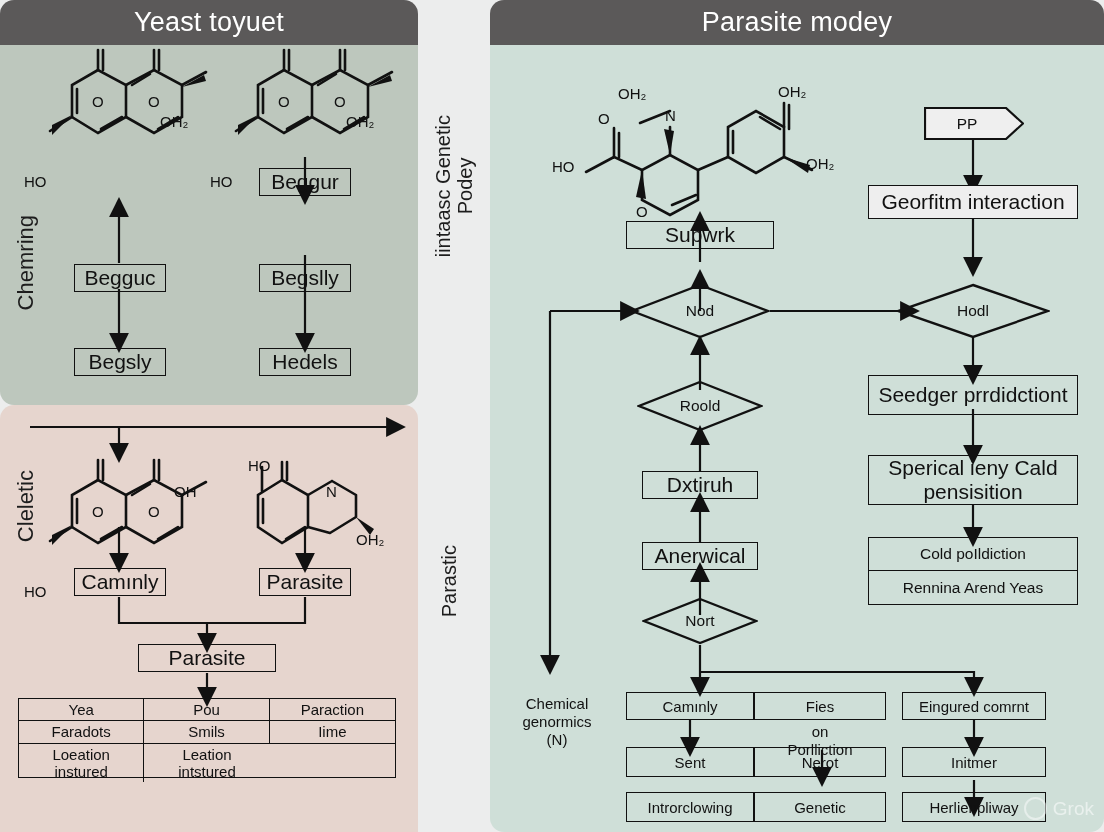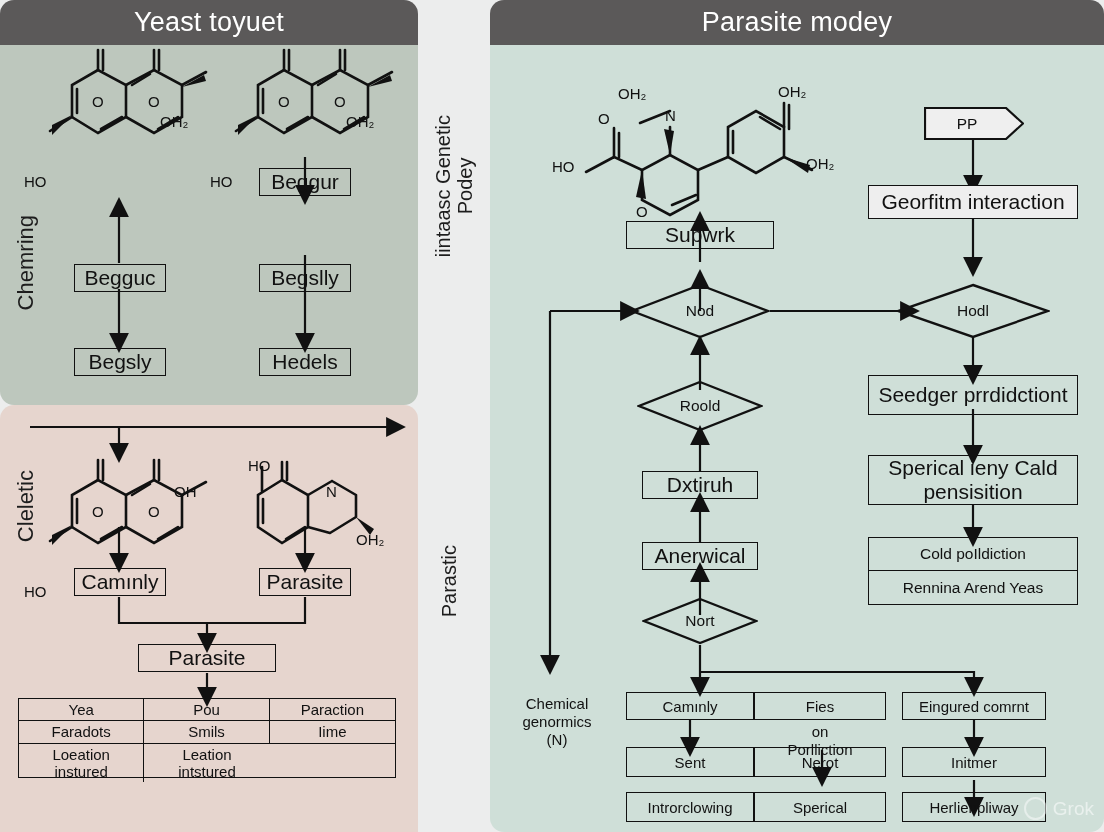--- a/index.html
+++ b/index.html
@@ -391,21 +391,21 @@
         <div class="row">Rennina Arend Yeas</div>
       </div>
 
       <div class="fbox" style="left:136px;top:647px;width:128px;height:28px;">Camınly</div>
       <div class="fbox" style="left:264px;top:647px;width:132px;height:28px;">Fies</div>
       <div class="ftext" style="left:264px;top:678px;width:132px;">on
 Porlliction</div>
       <div class="fbox" style="left:264px;top:702px;width:132px;height:30px;">Nerot</div>
       <div class="fbox" style="left:136px;top:702px;width:128px;height:30px;">Sent</div>
       <div class="fbox" style="left:136px;top:747px;width:128px;height:30px;">Introrclowing</div>
-      <div class="fbox" style="left:264px;top:747px;width:132px;height:30px;">Sperical</div>
+      <div class="fbox" style="left:264px;top:747px;width:132px;height:30px;">Genetic</div>
 
       <div class="fbox" style="left:412px;top:647px;width:144px;height:28px;">Eingured comrnt</div>
       <div class="fbox" style="left:412px;top:702px;width:144px;height:30px;">Initmer</div>
       <div class="fbox" style="left:412px;top:747px;width:144px;height:30px;">Herlienpliway</div>
     </div>
   </div>
 
   <div class="vlabel" id="label-chemring">Chemring</div>
   <div class="vlabel" id="label-cleletic">Cleletic</div>
   <div class="vlabel" id="label-genetic">iintaasc Genetic

